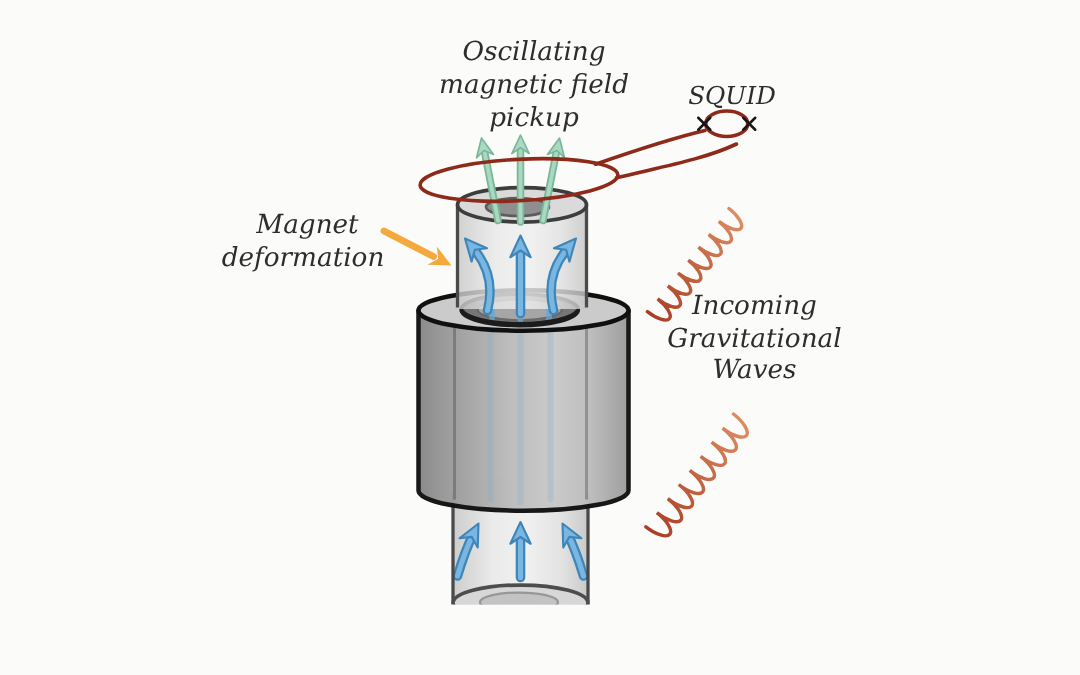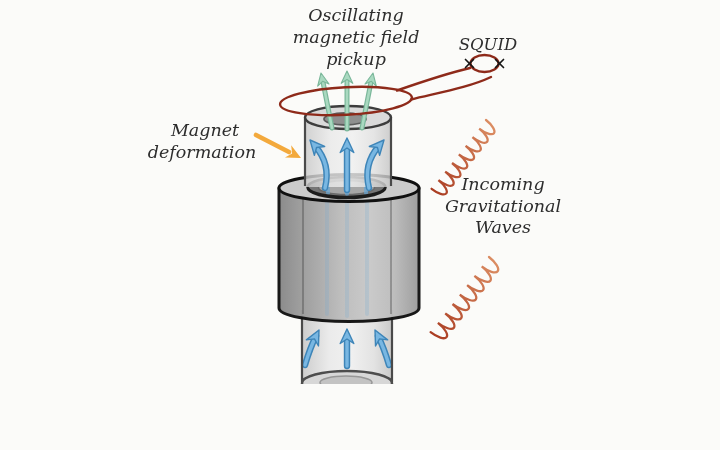--- a/index.html
+++ b/index.html
@@ -1,16 +1,16 @@
 <!DOCTYPE html>
 <html><head>
 <meta charset="utf-8">
 <style>
   html,body{margin:0;padding:0;background:#fbfbf9;}
-  .stage{position:relative;width:720px;height:384px;overflow:hidden;}
+  .stage{position:relative;width:720px;height:384px;overflow:hidden;margin-top:19px;}
   svg{display:block;}
   .lbl{font-family:"DejaVu Serif",serif;font-style:italic;font-size:17.5px;}
   .lbl-sm{font-family:"DejaVu Serif",serif;font-style:italic;font-size:16.5px;}
   .shaft-blue-outer{stroke:#3e85b8;stroke-width:6.4;fill:none;stroke-linecap:round;}
   .shaft-blue-inner{stroke:#79b7e2;stroke-width:3.4;fill:none;stroke-linecap:round;}
   .head-blue{fill:#79b7e2;stroke:#3e85b8;stroke-width:1.4;stroke-linejoin:round;}
   .shaft-green-outer{stroke:#7ab79a;stroke-width:5;fill:none;stroke-linecap:round;}
   .shaft-green-inner{stroke:#a9d9c0;stroke-width:2.6;fill:none;stroke-linecap:round;}
   .head-green{fill:#a9d9c0;stroke:#7ab79a;stroke-width:1.3;stroke-linejoin:round;}
   .circuit{fill:none;stroke-width:2.4;stroke-linecap:round;}

